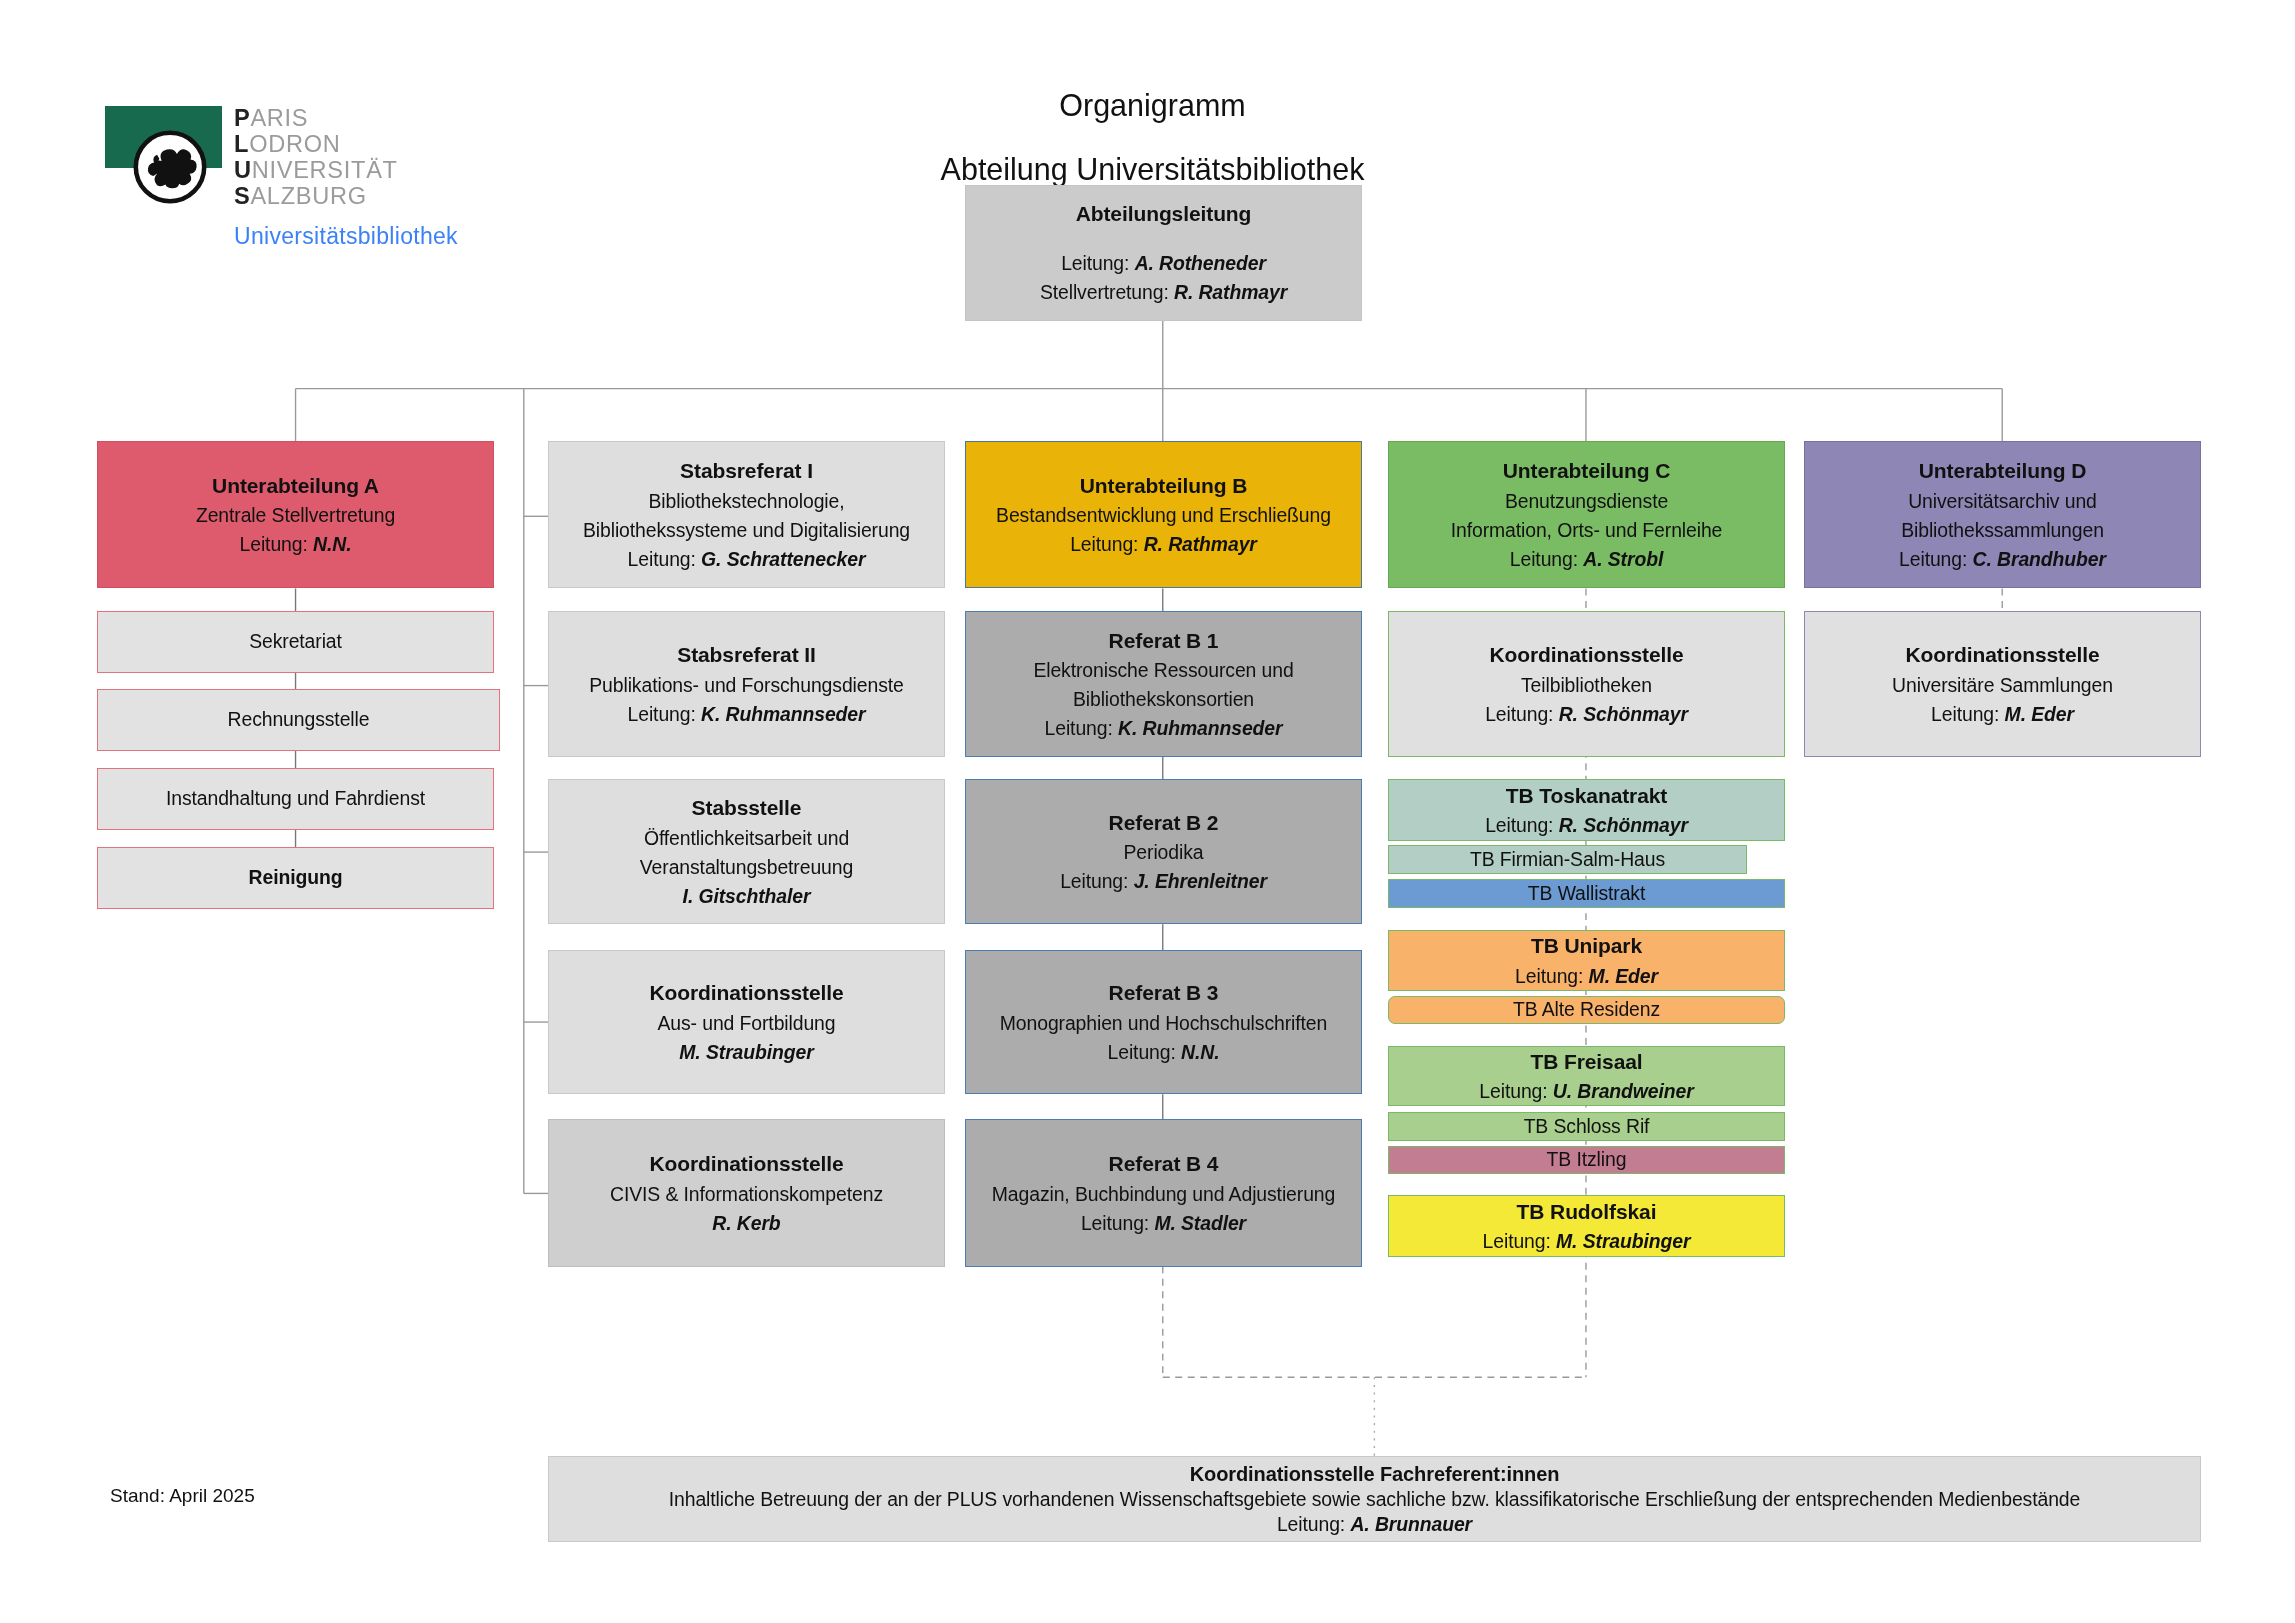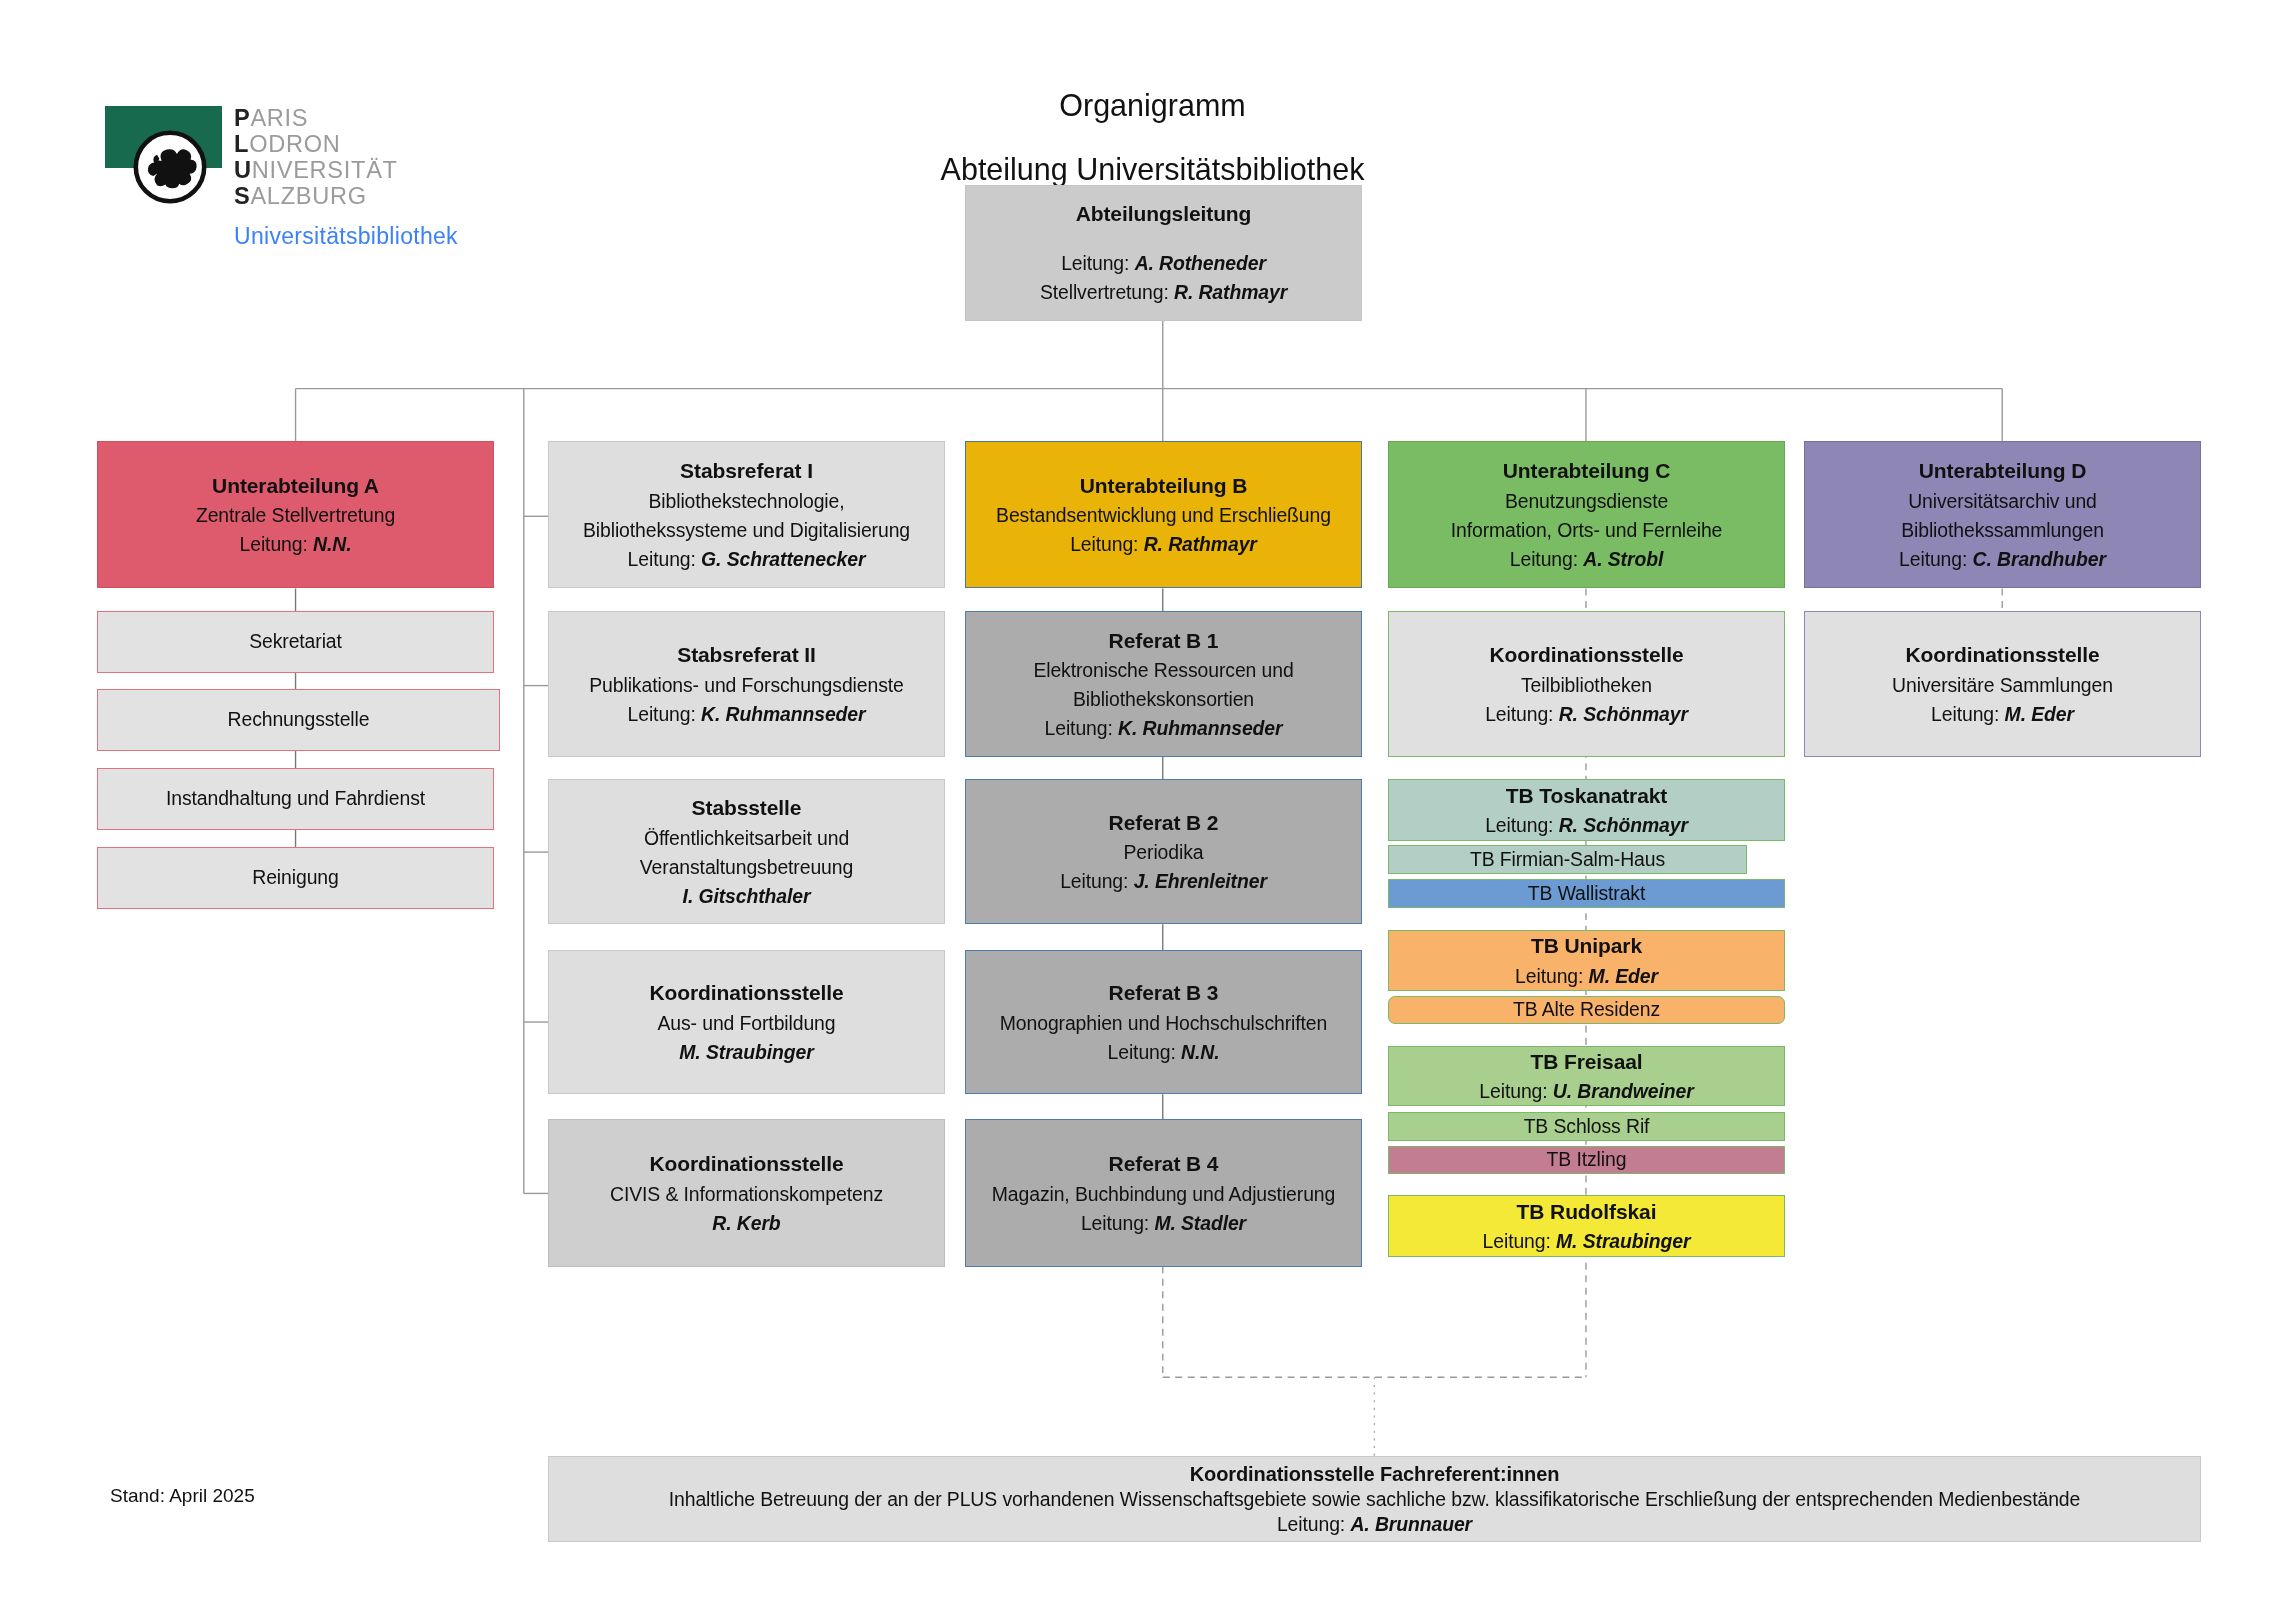--- a/index.html
+++ b/index.html
@@ -140,21 +140,21 @@
 
   <div class="box redsub" style="left:97px;top:611px;width:397px;height:62px;">
     <div>Sekretariat</div>
   </div>
   <div class="box redsub" style="left:97px;top:689px;width:403px;height:62px;">
     <div>Rechnungsstelle</div>
   </div>
   <div class="box redsub" style="left:97px;top:768px;width:397px;height:62px;">
     <div>Instandhaltung und Fahrdienst</div>
   </div>
-  <div class="box redsub" style="left:97px;top:847px;width:397px;height:62px;">
+  <div class="box redsub" style="left:97px;top:847px;width:397px;height:62px;font-weight:bold;">
     <div>Reinigung</div>
   </div>
 
   <div class="box gray" style="left:548px;top:611px;width:397px;height:146px;">
     <div class="t">Stabsreferat II</div>
     <div>Publikations- und Forschungsdienste</div>
     <div><span>Leitung: </span><i>K. Ruhmannseder</i></div>
   </div>
   <div class="box gray" style="left:548px;top:779px;width:397px;height:145px;">
     <div class="t">Stabsstelle</div>

